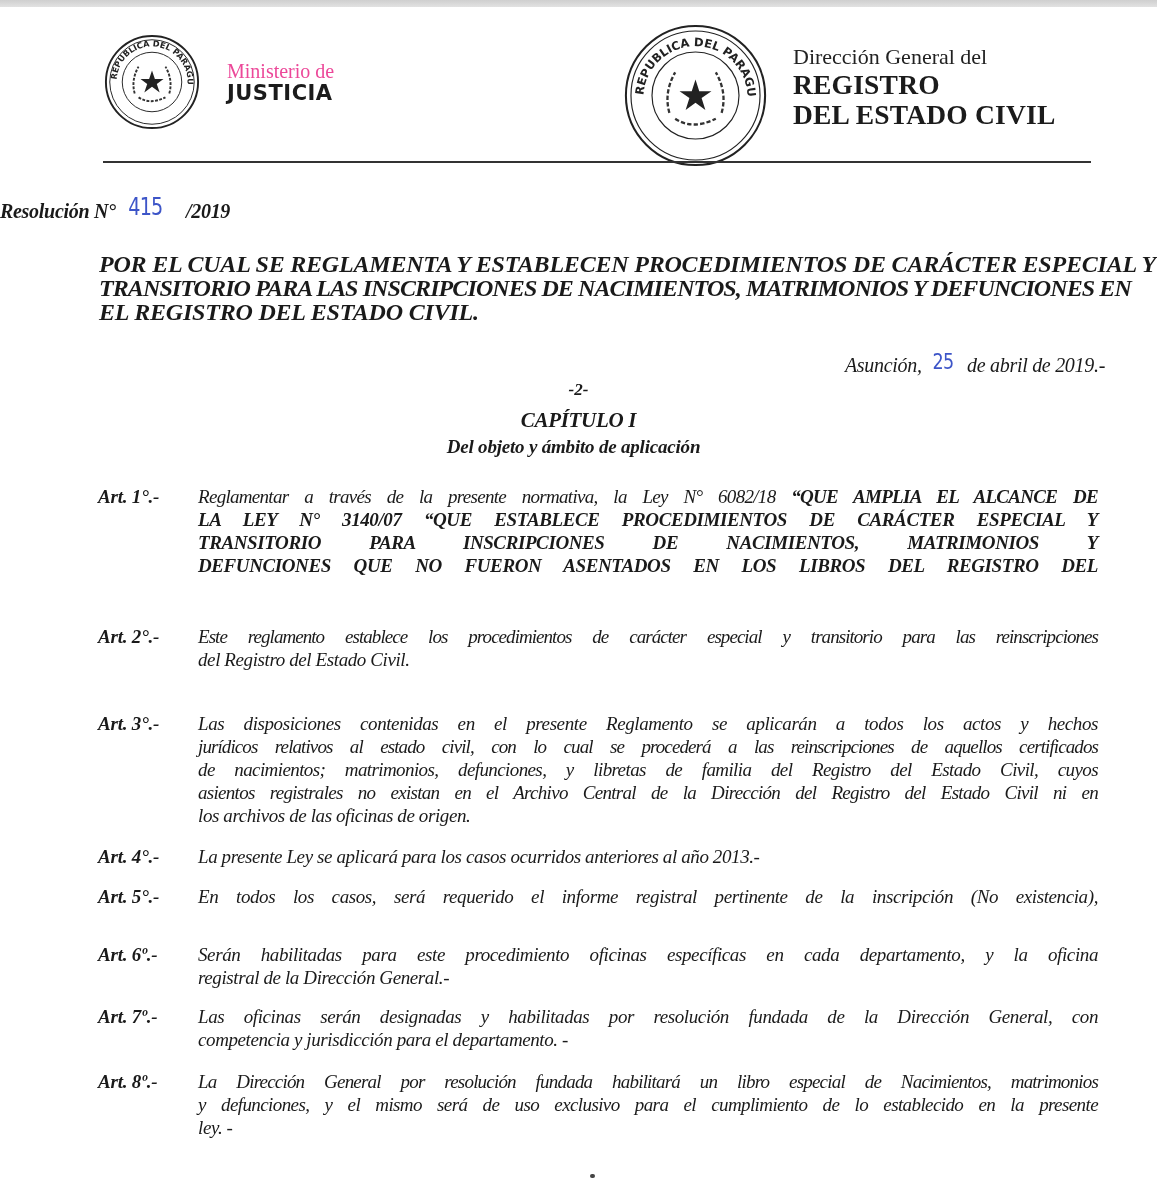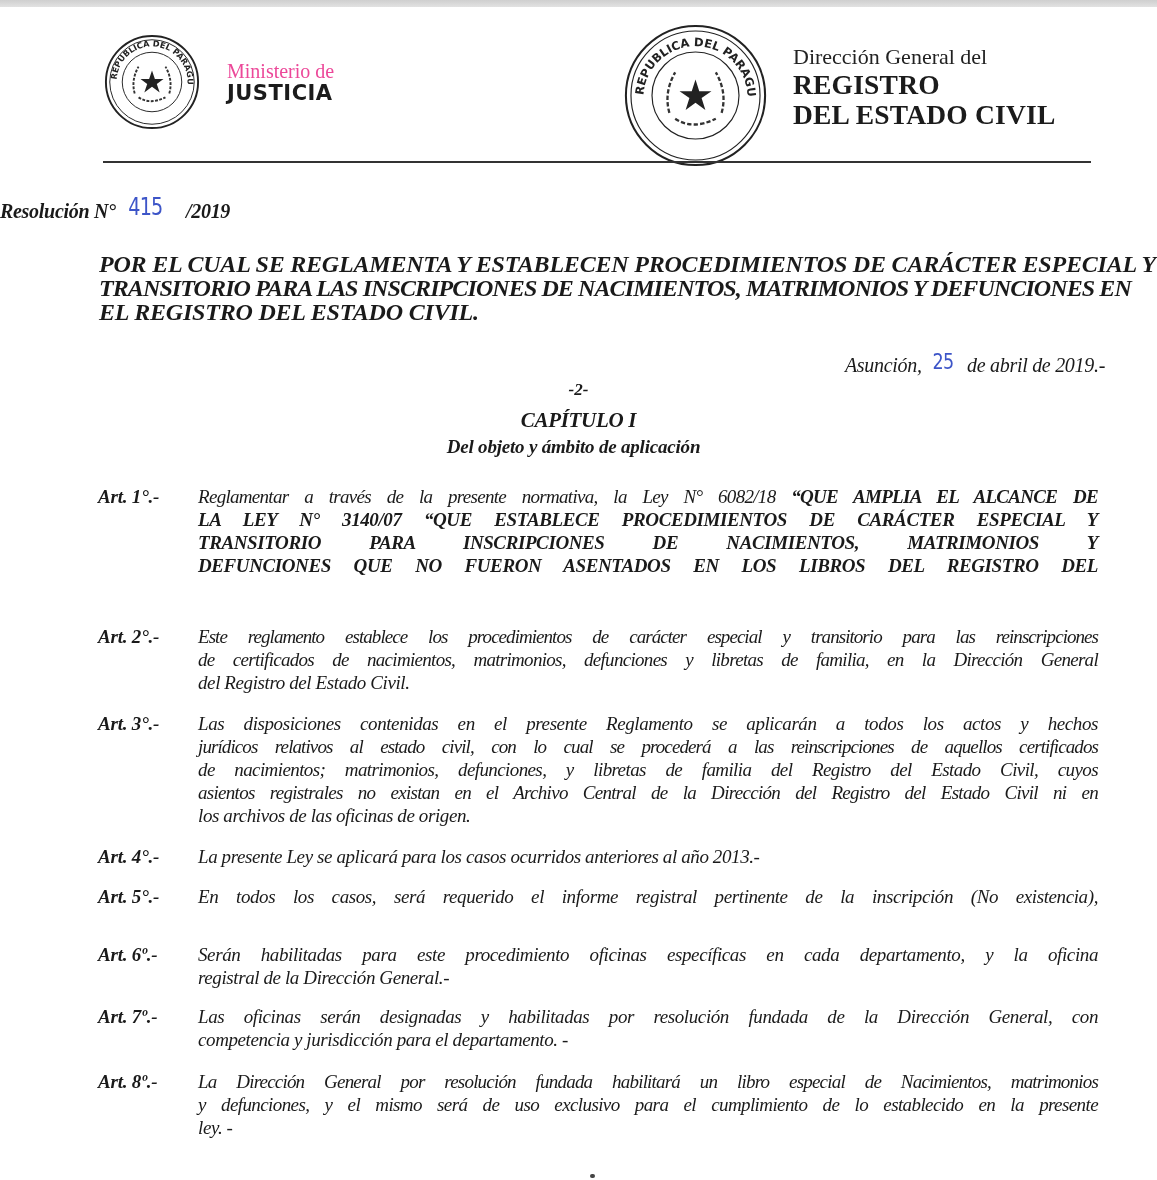--- a/index.html
+++ b/index.html
@@ -177,21 +177,20 @@
     <span class="line caps">LA LEY N° 3140/07 “QUE ESTABLECE PROCEDIMIENTOS DE CARÁCTER ESPECIAL Y</span>
     <span class="line caps">TRANSITORIO PARA INSCRIPCIONES DE NACIMIENTOS, MATRIMONIOS Y</span>
     <span class="line caps">DEFUNCIONES QUE NO FUERON ASENTADOS EN LOS LIBROS DEL REGISTRO DEL</span>
   </div>
 </div>
 
 <div class="art" style="top:625px">
   <span class="lbl">Art. 2°.-</span>
   <div class="body">
     <span class="line" style="letter-spacing:-0.95px">Este reglamento establece los procedimientos de carácter especial y transitorio para las reinscripciones</span>
-    <span class="line" style="letter-spacing:-0.7px">de certificados de nacimientos, matrimonios, defunciones y libretas de familia, en la Dirección General</span>
     <span class="line last">del Registro del Estado Civil.</span>
   </div>
 </div>
 
 <div class="art" style="top:712px">
   <span class="lbl">Art. 3°.-</span>
   <div class="body">
     <span class="line">Las disposiciones contenidas en el presente Reglamento se aplicarán a todos los actos y hechos</span>
     <span class="line" style="letter-spacing:-0.9px">jurídicos relativos al estado civil, con lo cual se procederá a las reinscripciones de aquellos certificados</span>
     <span class="line" style="letter-spacing:-0.6px">de nacimientos; matrimonios, defunciones, y libretas de familia del Registro del Estado Civil, cuyos</span>

